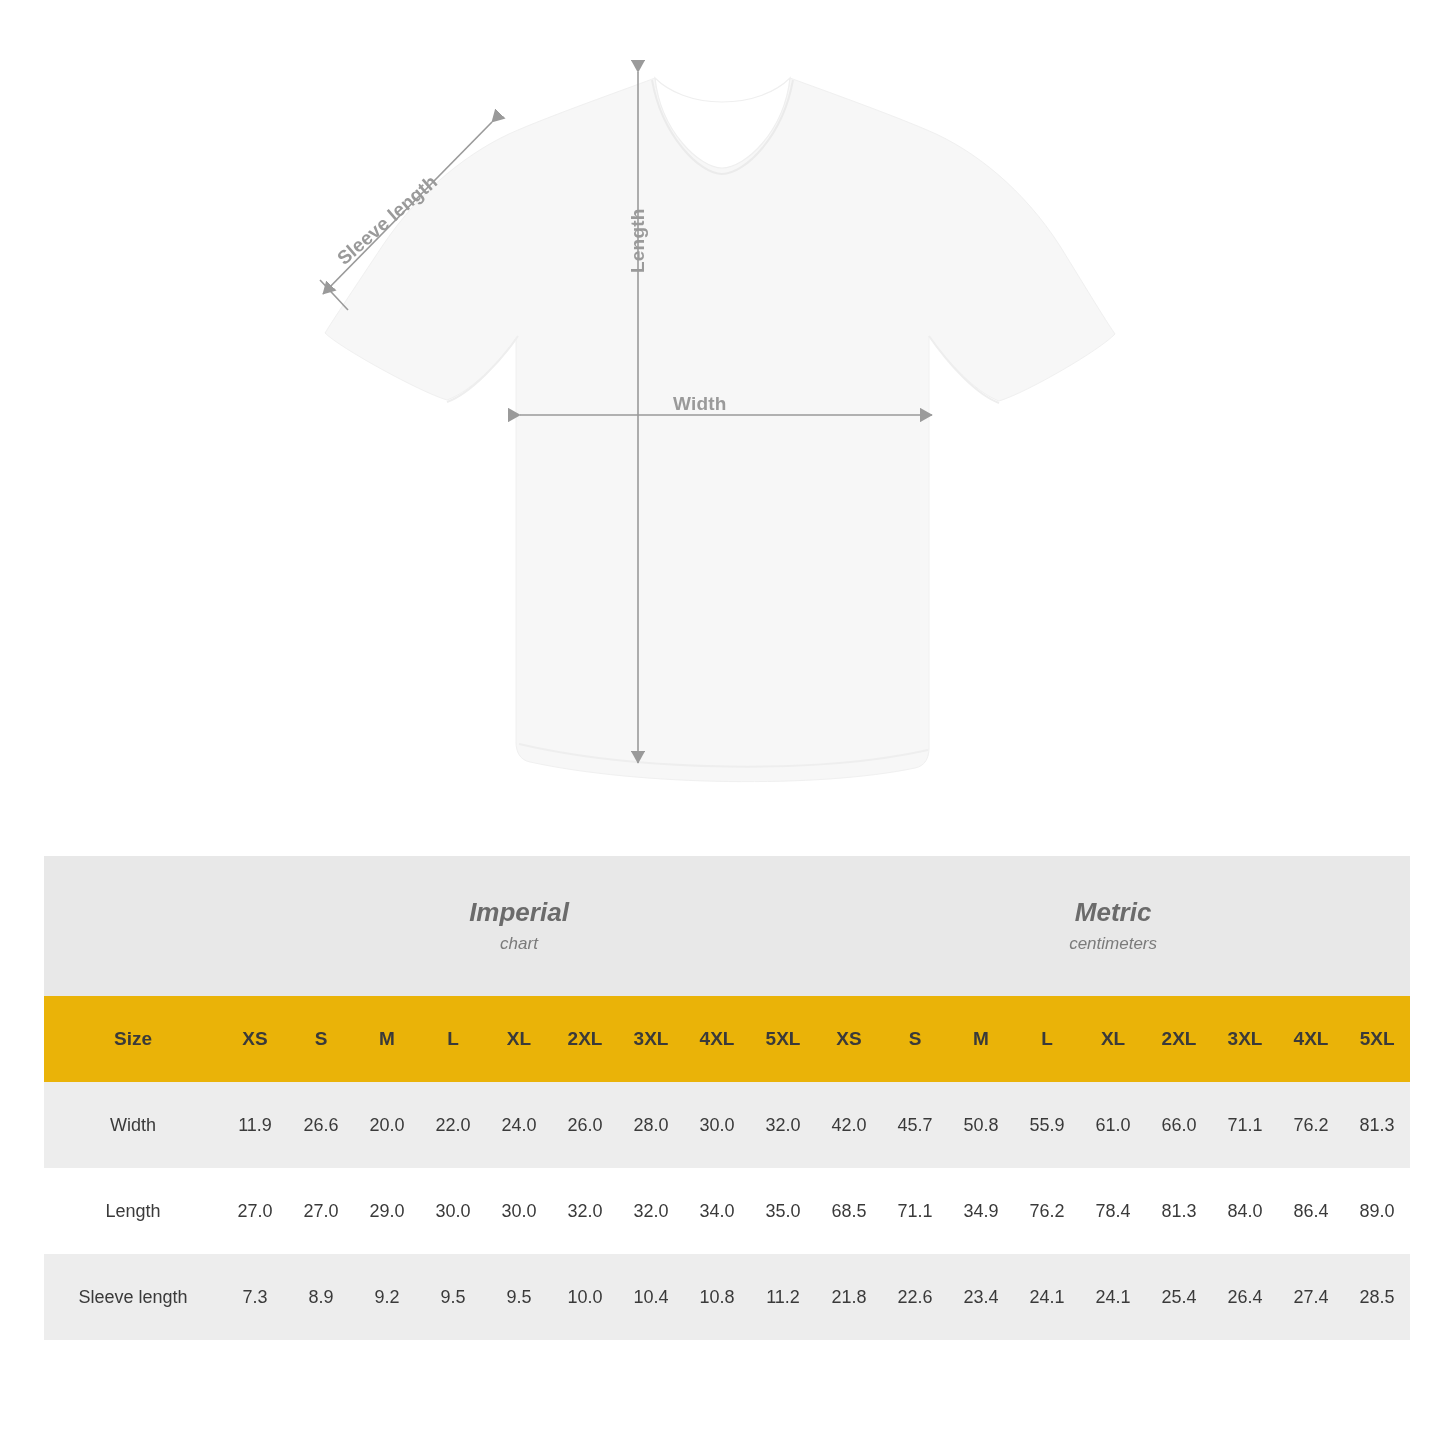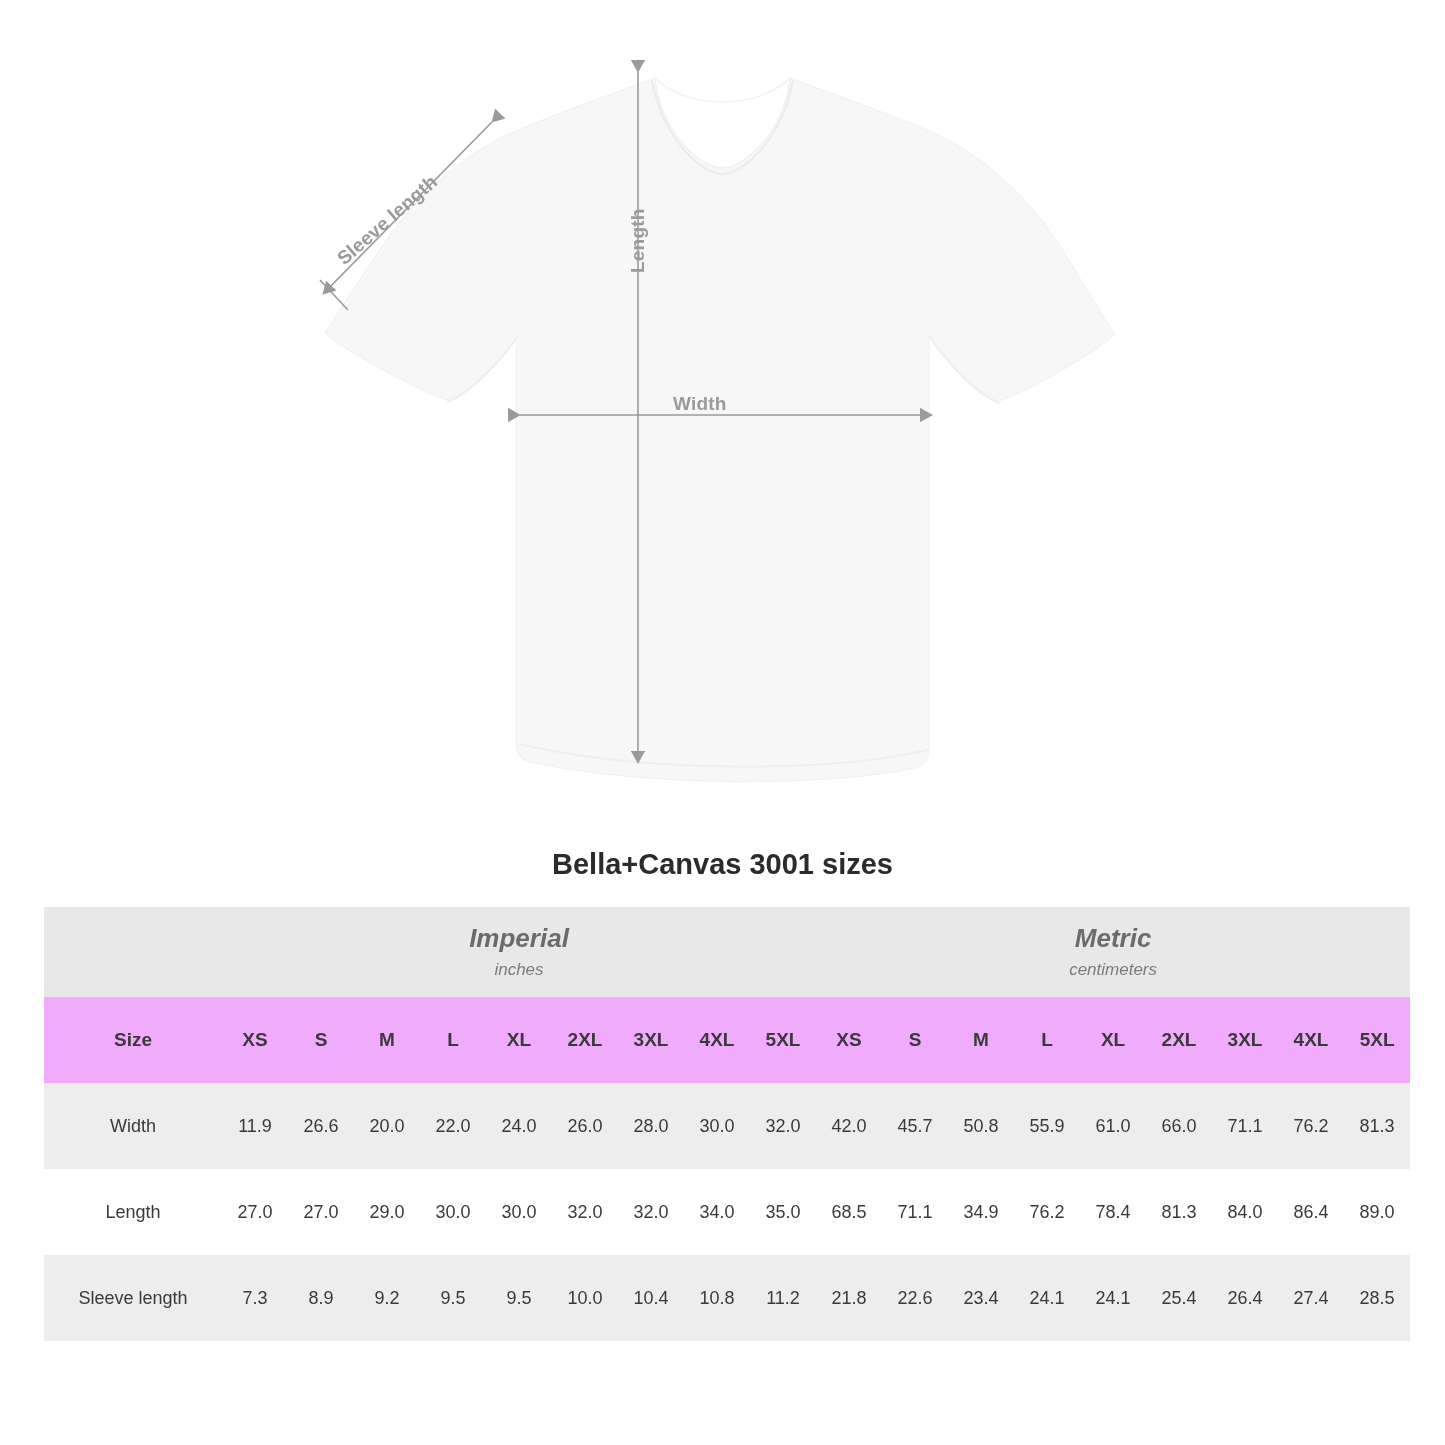--- a/index.html
+++ b/index.html
@@ -87,42 +87,42 @@
   table.size-table th {
     border: 0;
     text-align: center;
     vertical-align: middle;
     font-size: 18px;
     color: #3a3a3a;
     font-weight: normal;
   }
   .unit-head-cell {
     background: #e8e8e8;
-    height: 90px;
+    height: 140px;
     padding: 0;
   }
   .unit-head-cell .u-name {
     font-size: 26px;
     font-style: italic;
     font-weight: bold;
     color: #6b6b6b;
     line-height: 1.1;
   }
   .unit-head-cell .u-sub {
     font-size: 17px;
     font-style: italic;
     color: #7b7b7b;
     margin-top: 8px;
   }
   .corner-cell {
     background: #e8e8e8;
   }
   tr.head-row td {
     height: 84px;
-    background: #f0abfc;
+    background: #eab308;
     font-weight: bold;
     font-size: 19px;
     color: #3a3a3a;
   }
   tr.row-alt td {
     background: #ededed;
   }
   tr.row-plain td {
     background: #ffffff;
   }
@@ -191,36 +191,35 @@
         <line x1="320" y1="280" x2="348" y2="310" stroke-width="1.6"></line>
       </g>
     </svg>
 
     <div class="dim-label label-width">Width</div>
     <div class="dim-label label-length">Length</div>
     <div class="dim-label label-sleeve">Sleeve length</div>
   </div>
 
   <div class="title-block">
-    <h1 class="chart-title">Bella+Canvas 3001 sizes</h1>
   </div>
 
   <div class="table-wrap">
     <table class="size-table">
       <colgroup>
         <col style="width:178px">
         <col span="9" style="width:66px">
         <col span="9" style="width:66px">
       </colgroup>
       <tbody>
         <tr>
           <td class="corner-cell"></td>
           <td class="unit-head-cell" colspan="9">
             <div class="u-name">Imperial</div>
-            <div class="u-sub">inches</div>
+            <div class="u-sub">chart</div>
           </td>
           <td class="unit-head-cell" colspan="9">
             <div class="u-name">Metric</div>
             <div class="u-sub">centimeters</div>
           </td>
         </tr>
 
         <tr class="head-row">
           <td class="row-label">Size</td>
           <td>XS</td>

